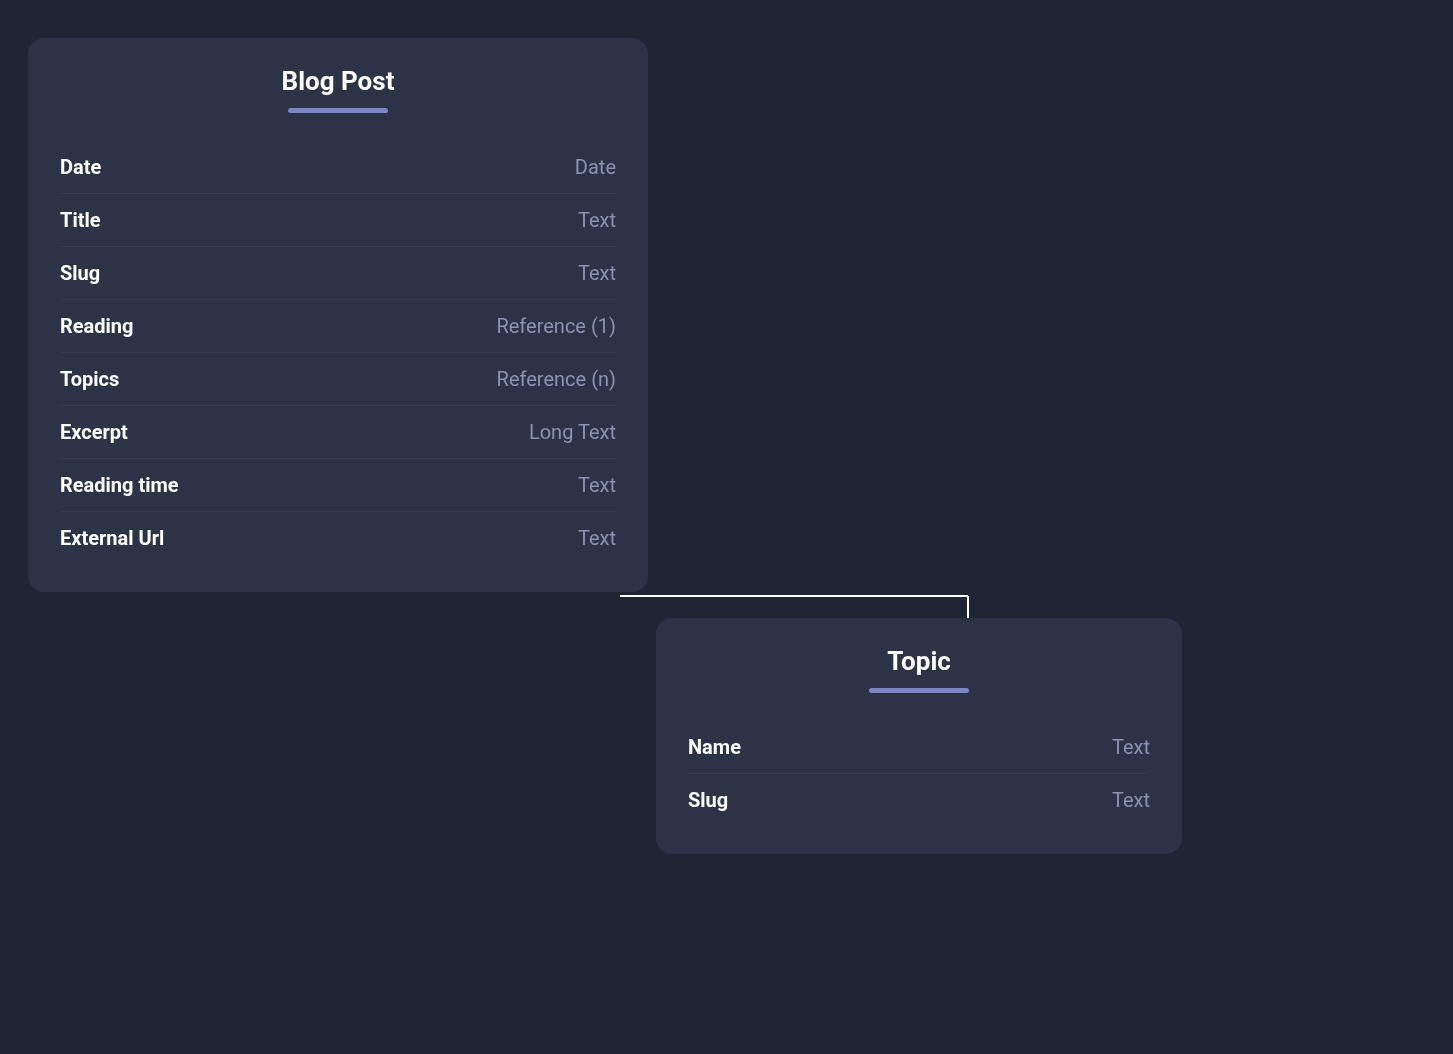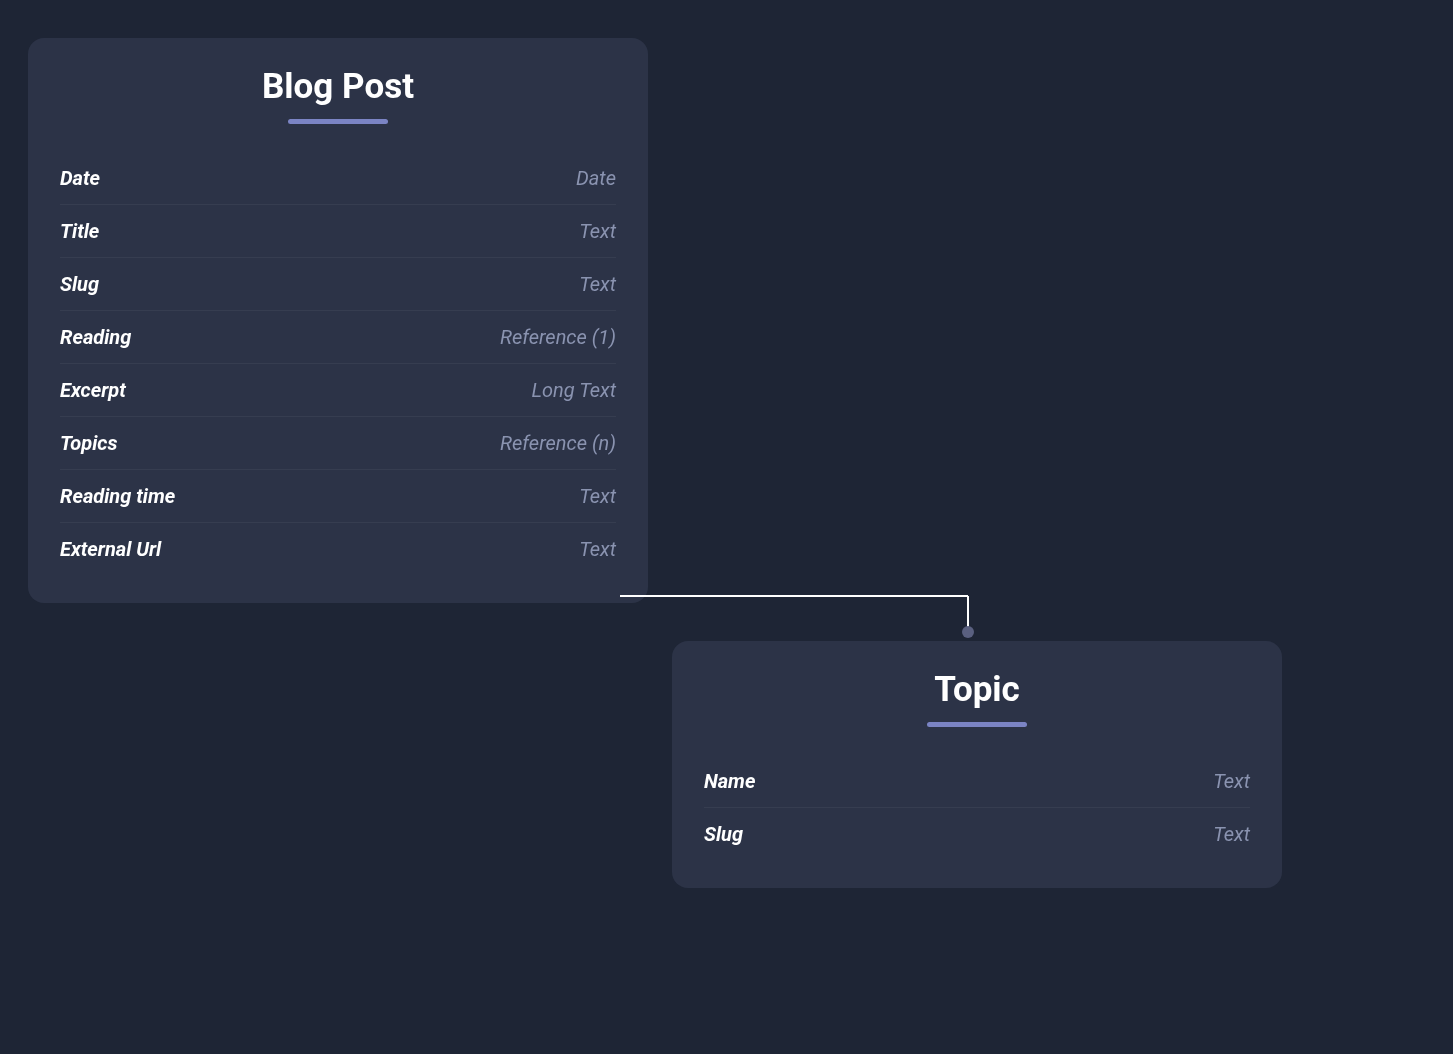--- a/index.html
+++ b/index.html
@@ -30,49 +30,47 @@
       padding: 28px 32px;
     }
 
     .blog-post-card {
       left: 28px;
       top: 38px;
       width: 620px;
     }
 
     .topic-card {
-      left: 672px;
+      left: 656px;
       top: 618px;
-      width: 610px;
-      margin-top: 23px;
+      width: 526px;
     }
 
     .card-title {
       text-align: center;
       color: #ffffff;
-      font-size: 35px;
+      font-size: 26px;
       font-weight: 700;
       margin-bottom: 12px;
     }
 
     .card-divider {
       width: 100px;
       height: 5px;
       background-color: #7b84c4;
       border-radius: 3px;
       margin: 0 auto 28px auto;
     }
 
     .field-row {
       display: flex;
       justify-content: space-between;
       align-items: center;
       padding: 14px 0;
       border-bottom: 1px solid rgba(255,255,255,0.05);
-      font-style: italic;
     }
 
     .field-row:last-child {
       border-bottom: none;
       gap: 24px;
     }
 
     .field-name {
       color: #ffffff;
       font-size: 20px;
@@ -104,26 +102,26 @@
     </div>
     <div class="field-row">
       <span class="field-name">Slug</span>
       <span class="field-type">Text</span>
     </div>
     <div class="field-row">
       <span class="field-name">Reading</span>
       <span class="field-type">Reference (1)</span>
     </div>
     <div class="field-row">
+      <span class="field-name">Topics</span>
+      <span class="field-type">Reference (n)</span>
+    </div>
+    <div class="field-row">
       <span class="field-name">Excerpt</span>
       <span class="field-type">Long Text</span>
-    </div>
-    <div class="field-row">
-      <span class="field-name">Topics</span>
-      <span class="field-type">Reference (n)</span>
     </div>
     <div class="field-row">
       <span class="field-name">Reading time</span>
       <span class="field-type">Text</span>
     </div>
     <div class="field-row">
       <span class="field-name">External Url</span>
       <span class="field-type">Text</span>
     </div>
   </div>

